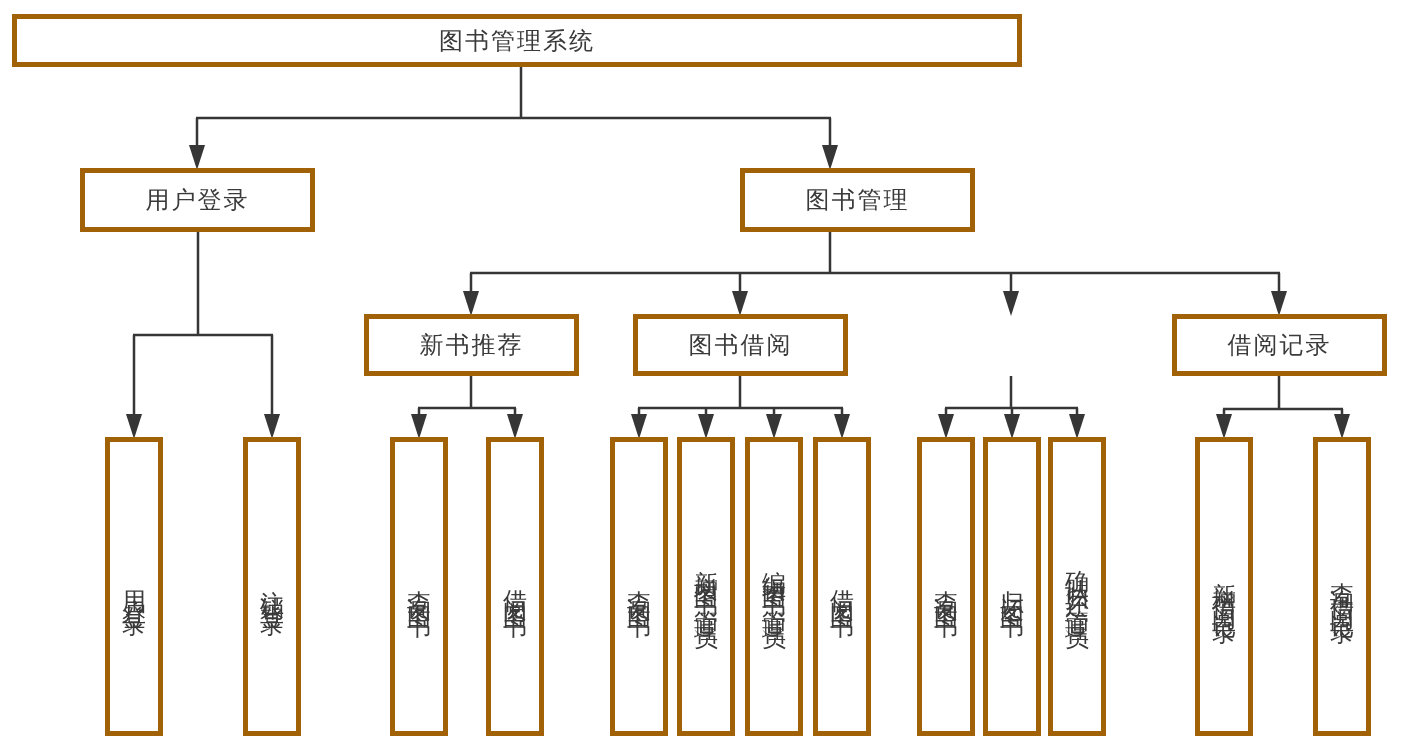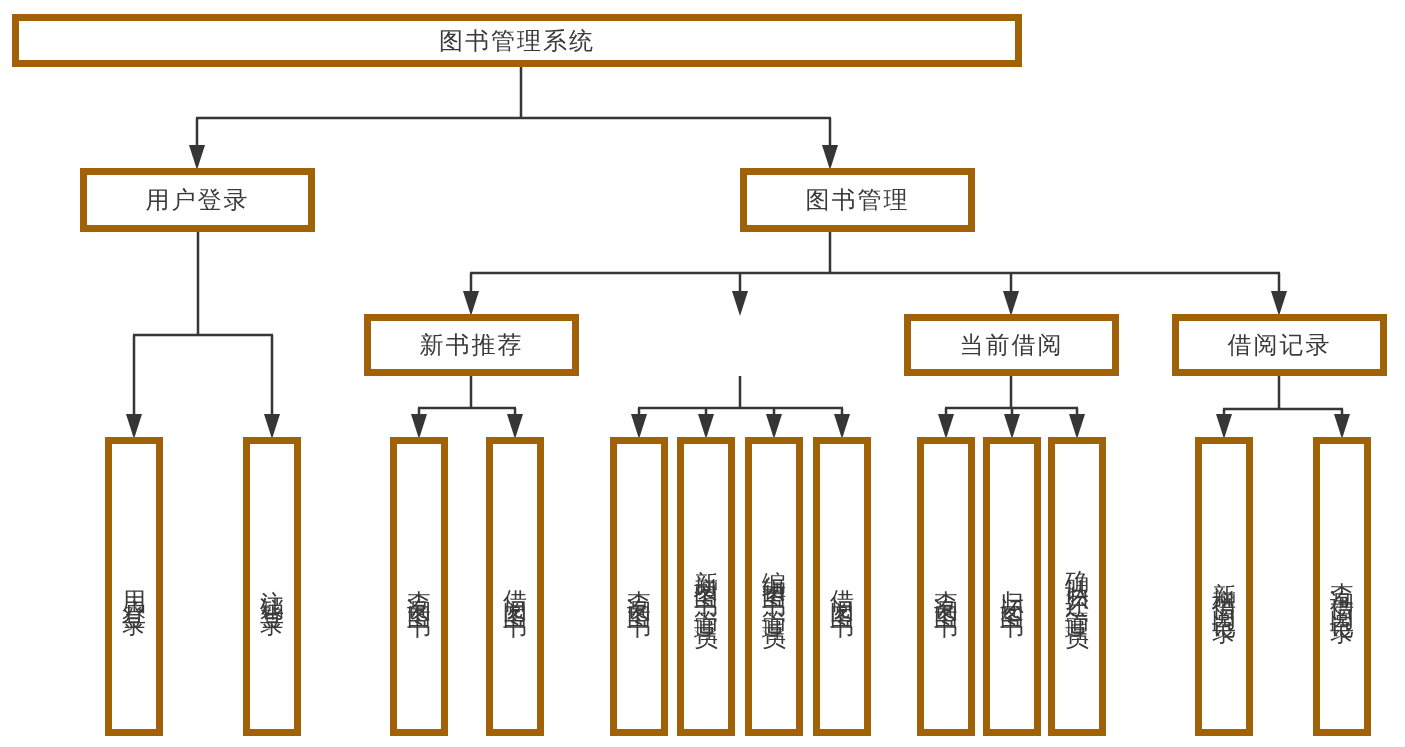--- a/index.html
+++ b/index.html
@@ -8,21 +8,21 @@
     width:1405px;height:747px;
     background:#fff;
     font-family:"Liberation Sans","DejaVu Sans",sans-serif;
     color:#3a3a3a;
     overflow:hidden;
   }
   #wires{position:absolute;left:0;top:0;width:1405px;height:747px;pointer-events:none;}
   .box{
     position:absolute;
     box-sizing:border-box;
-    border:7px solid #a16207;
+    border:5px solid #a16207;
     background:#fff;
     display:flex;
     align-items:center;
     justify-content:center;
   }
   .hbox .label{
     font-size:24px;
     letter-spacing:2px;
     line-height:1;
     white-space:nowrap;
@@ -89,22 +89,22 @@
   <div class="box hbox" style="left:80px;top:168px;width:235px;height:64px;">
     <span class="label">用户登录</span>
   </div>
   <div class="box hbox" style="left:712px;top:168px;width:235px;height:64px;margin-left:28px;">
     <span class="label">图书管理</span>
   </div>
 
   <div class="box hbox" style="left:364px;top:314px;width:215px;height:62px;">
     <span class="label">新书推荐</span>
   </div>
-  <div class="box hbox" style="left:904px;top:314px;width:215px;height:62px;">
-    <span class="label">当前借阅</span>
+  <div class="box hbox" style="left:633px;top:314px;width:215px;height:62px;">
+    <span class="label">图书借阅</span>
   </div>
   <div class="box hbox" style="left:1172px;top:314px;width:215px;height:62px;">
     <span class="label">借阅记录</span>
   </div>
 
   <div class="box vbox" style="left:105px;top:437px;width:58px;height:299px;">
     <span class="label">用户登录</span>
   </div>
   <div class="box vbox" style="left:243px;top:437px;width:58px;height:299px;">
     <span class="label">注销登录</span>

